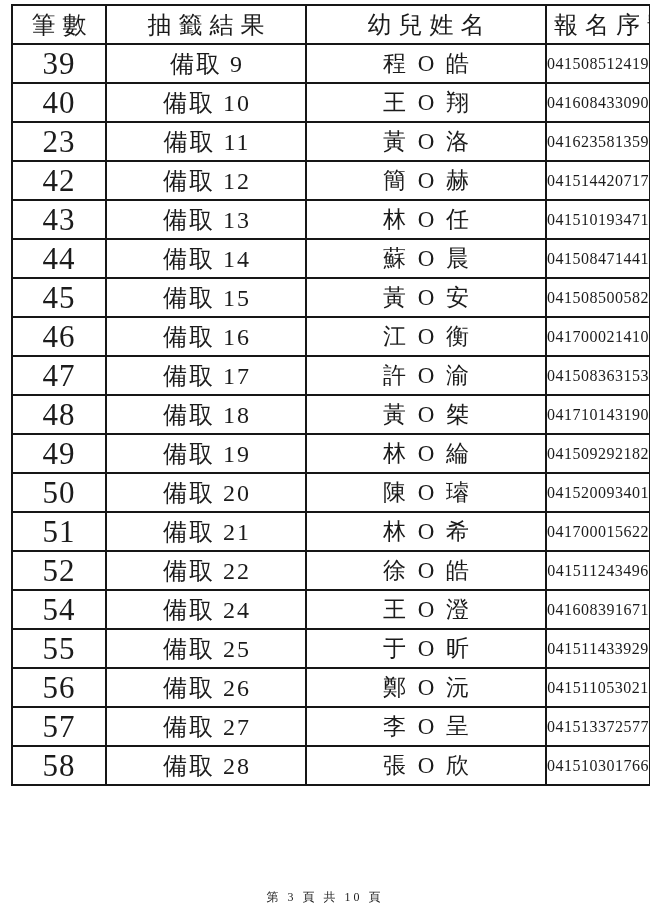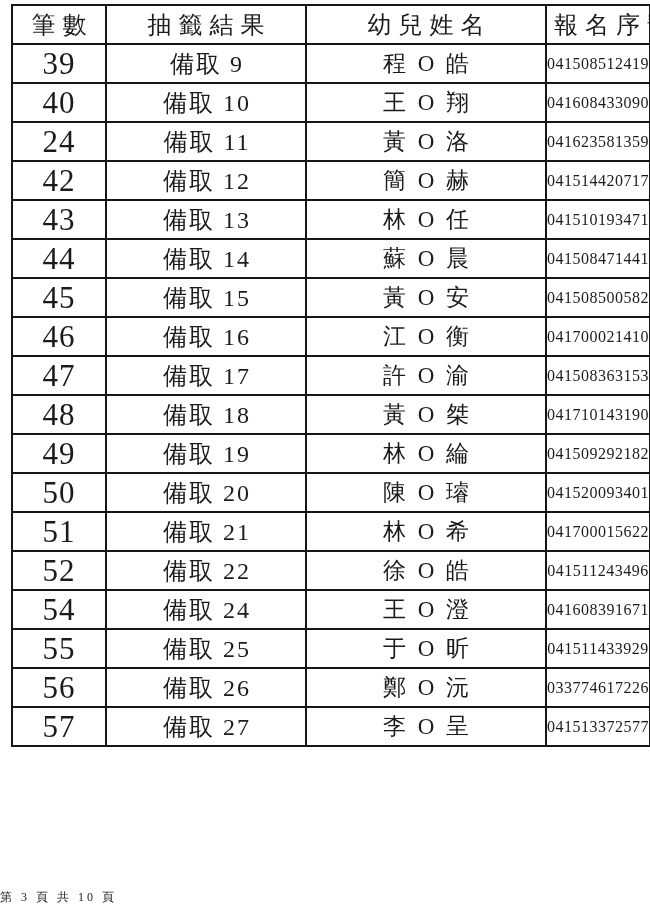--- a/index.html
+++ b/index.html
@@ -43,20 +43,21 @@
 
   td.col-index  { font-size: 31px; letter-spacing: 1px; }
   td.col-result { font-size: 24px; letter-spacing: 2px; text-indent: 2px; }
   td.col-name   { font-size: 23px; letter-spacing: 3px; text-indent: 3px; border-radius: 9px; }
   td.col-serial { font-size: 16px; letter-spacing: 0.5px; }
 
   .footer {
     position: absolute;
     left: 0; top: 889px;
     width: 650px;
+    text-align: center;
     font-size: 12px;
     letter-spacing: 3px;
     color: #222;
   }
 </style>
 </head>
 <body>
 
 <div class="page">
 
@@ -82,21 +83,21 @@
           <td class="col-name">程 O 皓</td>
           <td class="col-serial">041508512419</td>
         </tr>
         <tr>
           <td class="col-index">40</td>
           <td class="col-result">備取 10</td>
           <td class="col-name">王 O 翔</td>
           <td class="col-serial">041608433090</td>
         </tr>
         <tr>
-          <td class="col-index">24</td>
+          <td class="col-index">23</td>
           <td class="col-result">備取 11</td>
           <td class="col-name">黃 O 洛</td>
           <td class="col-serial">041623581359</td>
         </tr>
         <tr>
           <td class="col-index">42</td>
           <td class="col-result">備取 12</td>
           <td class="col-name">簡 O 赫</td>
           <td class="col-serial">041514420717</td>
         </tr>
@@ -169,26 +170,32 @@
         <tr>
           <td class="col-index">55</td>
           <td class="col-result">備取 25</td>
           <td class="col-name">于 O 昕</td>
           <td class="col-serial">041511433929</td>
         </tr>
         <tr>
           <td class="col-index">56</td>
           <td class="col-result">備取 26</td>
           <td class="col-name">鄭 O 沅</td>
-          <td class="col-serial">033774617226</td>
+          <td class="col-serial">041511053021</td>
         </tr>
         <tr>
           <td class="col-index">57</td>
           <td class="col-result">備取 27</td>
           <td class="col-name">李 O 呈</td>
           <td class="col-serial">041513372577</td>
         </tr>
+        <tr>
+          <td class="col-index">58</td>
+          <td class="col-result">備取 28</td>
+          <td class="col-name">張 O 欣</td>
+          <td class="col-serial">041510301766</td>
+        </tr>
       </tbody>
   </table>
 
   <div class="footer">第 3 頁 共 10 頁</div>
 
 </div>
 
 </body></html>

